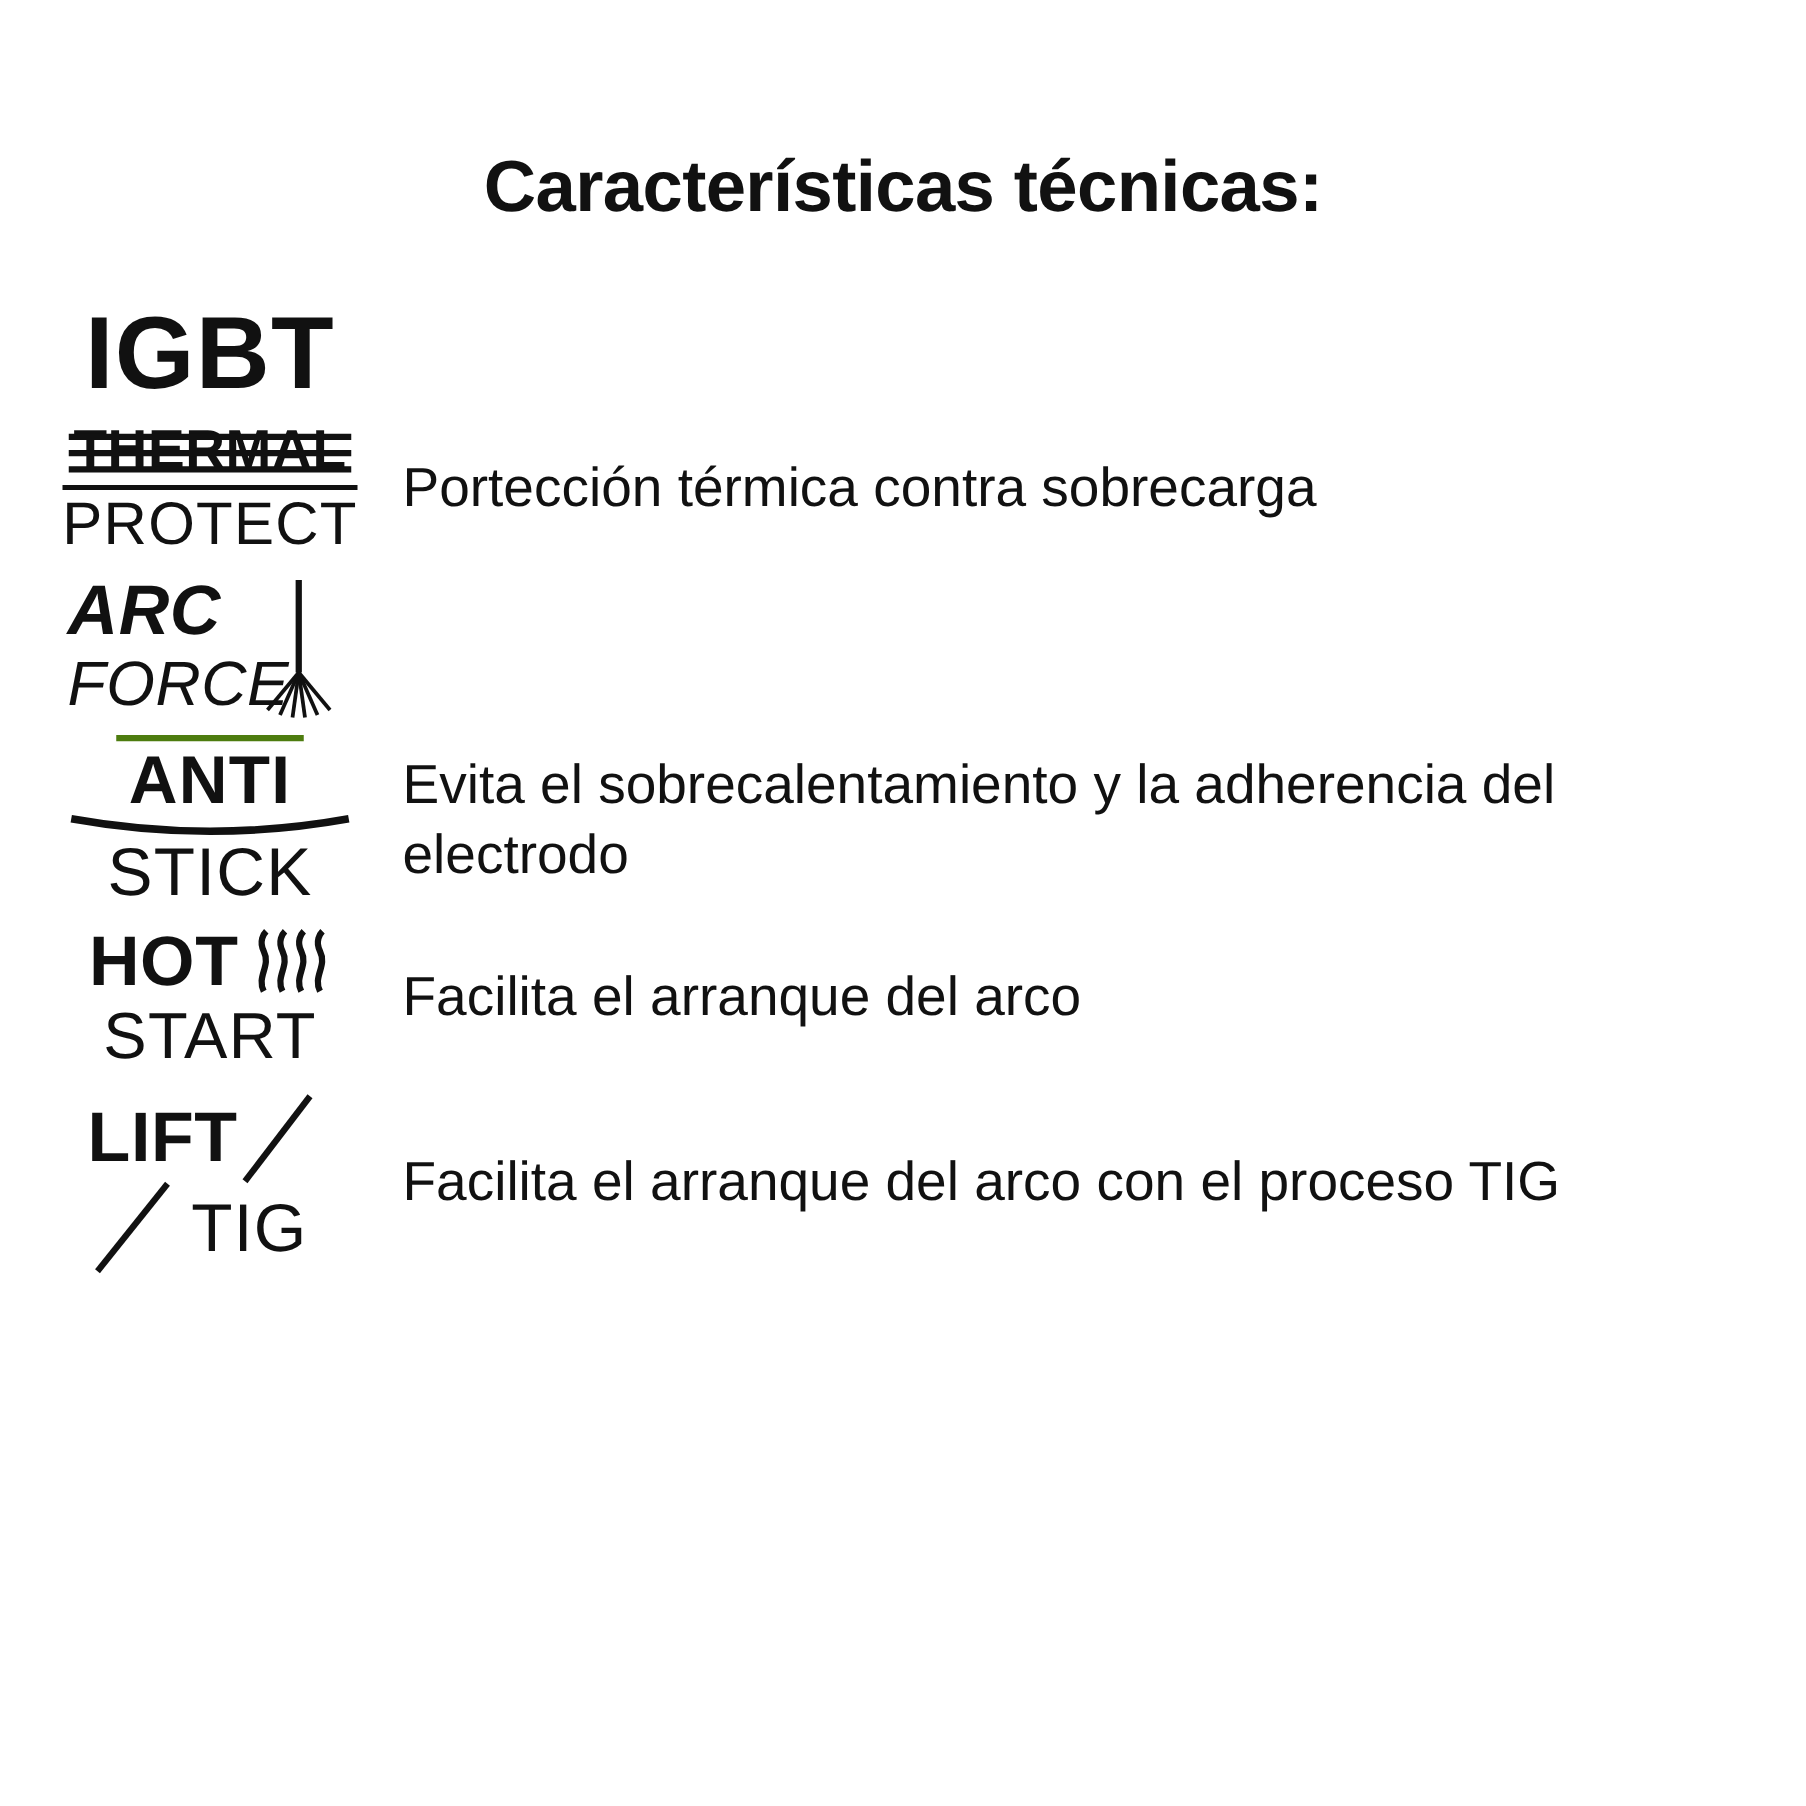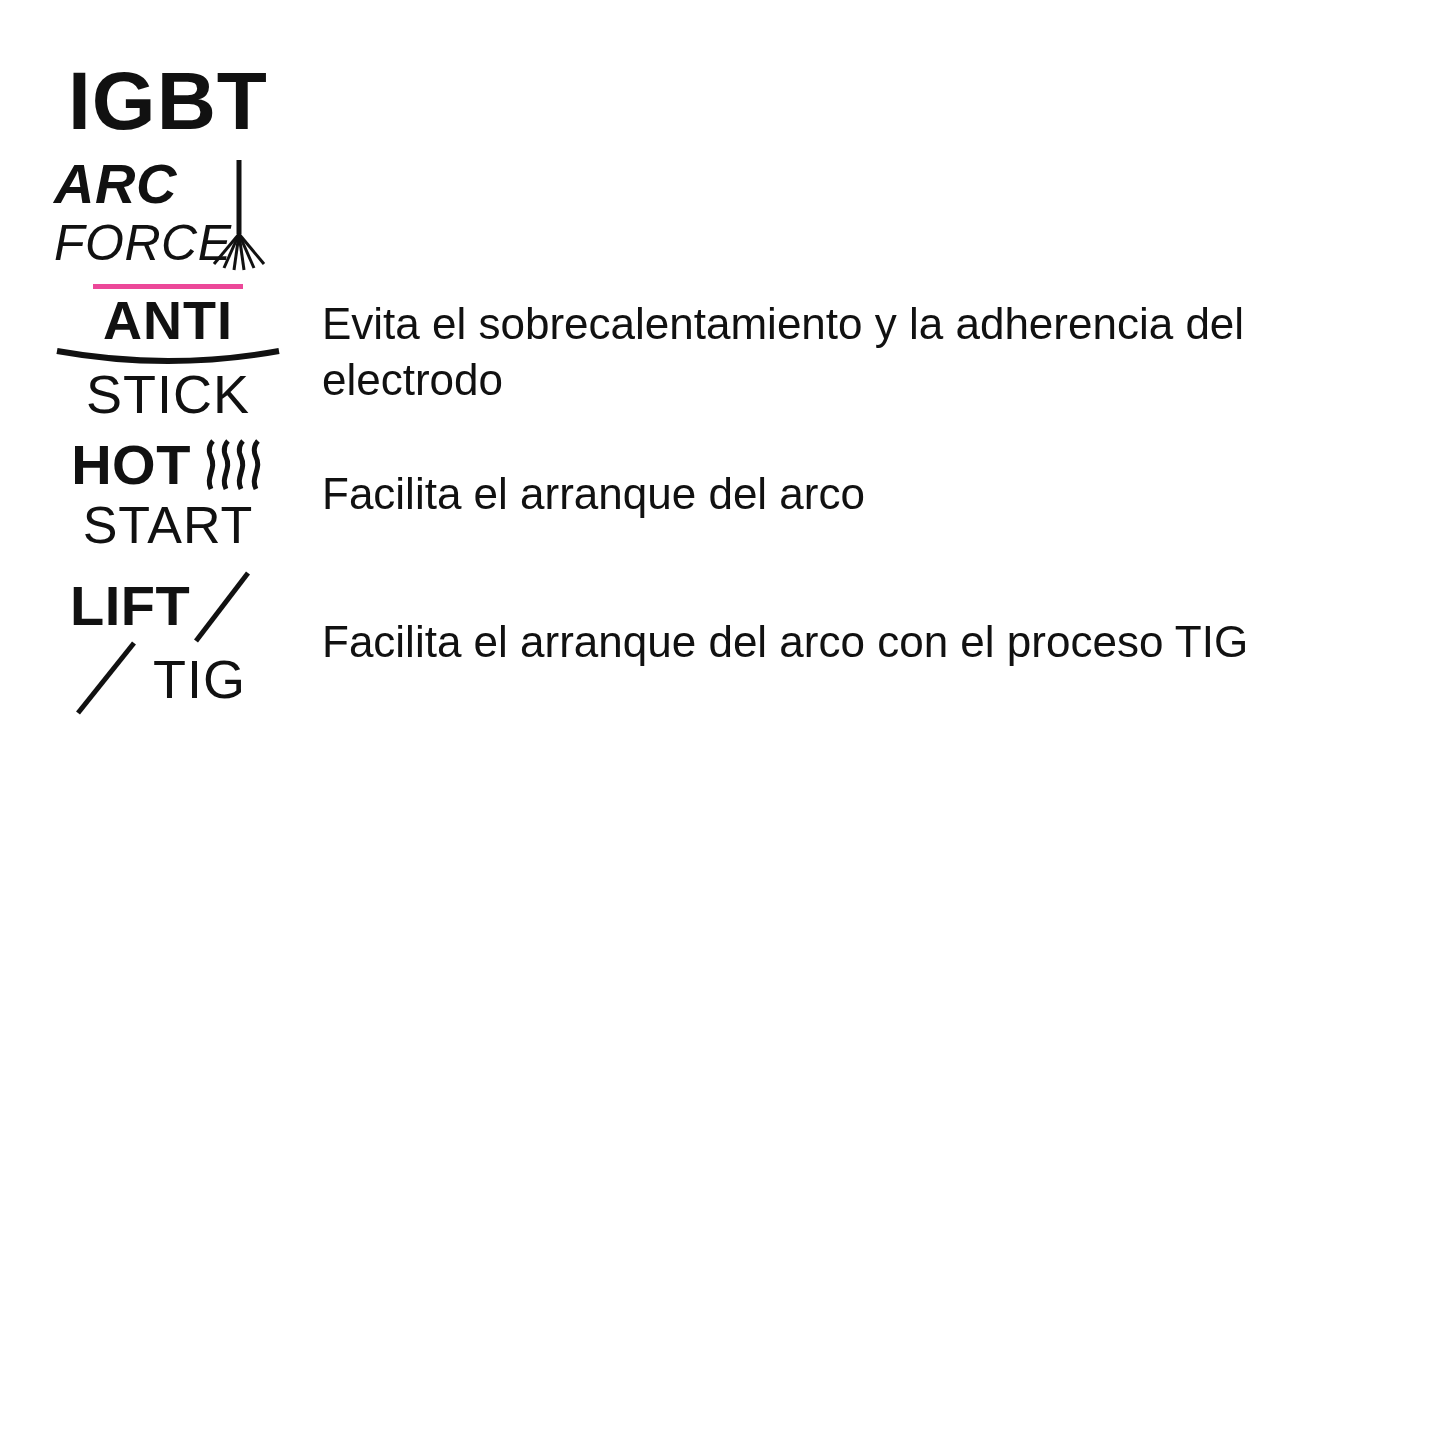--- a/index.html
+++ b/index.html
@@ -147,21 +147,21 @@
     display: flex;
     flex-direction: column;
     align-items: center;
     width: 230px;
   }
   .anti-top {
     font-size: 54px;
     font-weight: 700;
     letter-spacing: 1px;
     line-height: 1.0;
-    border-top: 5px solid #ec4899;
+    border-top: 5px solid #4d7c0f;
     padding-top: 4px;
     padding-left: 10px;
     padding-right: 10px;
   }
   .anti-curve {
     width: 230px;
     height: 20px;
   }
   .anti-bottom {
     font-size: 54px;
@@ -232,29 +232,44 @@
     width: 240px;
     height: 150px;
     pointer-events: none;
   }
 </style>
 </head>
 <body>
 
 <div class="page">
 
+  <h1 class="title">Características técnicas:</h1>
 
   <div class="features">
 
     <div class="feature-row">
       <div class="badge">
         <div class="igbt-top">IGBT</div>
       </div>
     </div>
 
+    <div class="feature-row">
+      <div class="badge">
+        <div class="thermal-wrap">
+          <div class="thermal-top">
+            <span>THERMAL</span>
+            <span class="strike s1"></span>
+            <span class="strike s2"></span>
+            <span class="strike s3"></span>
+          </div>
+          <div class="thermal-bottom">PROTECT</div>
+        </div>
+      </div>
+      <div class="desc">Portección térmica contra sobrecarga</div>
+    </div>
 
     <div class="feature-row">
       <div class="badge">
         <div class="arc-wrap">
           <div class="arc-top">ARC</div>
           <div class="arc-bottom">FORCE</div>
           <svg class="arc-spark" viewBox="0 0 70 112">
             <line x1="35" y1="0" x2="35" y2="74" stroke="#111111" stroke-width="5"></line>
             <line x1="35" y1="74" x2="10" y2="104" stroke="#111111" stroke-width="3"></line>
             <line x1="35" y1="74" x2="20" y2="108" stroke="#111111" stroke-width="3"></line>

